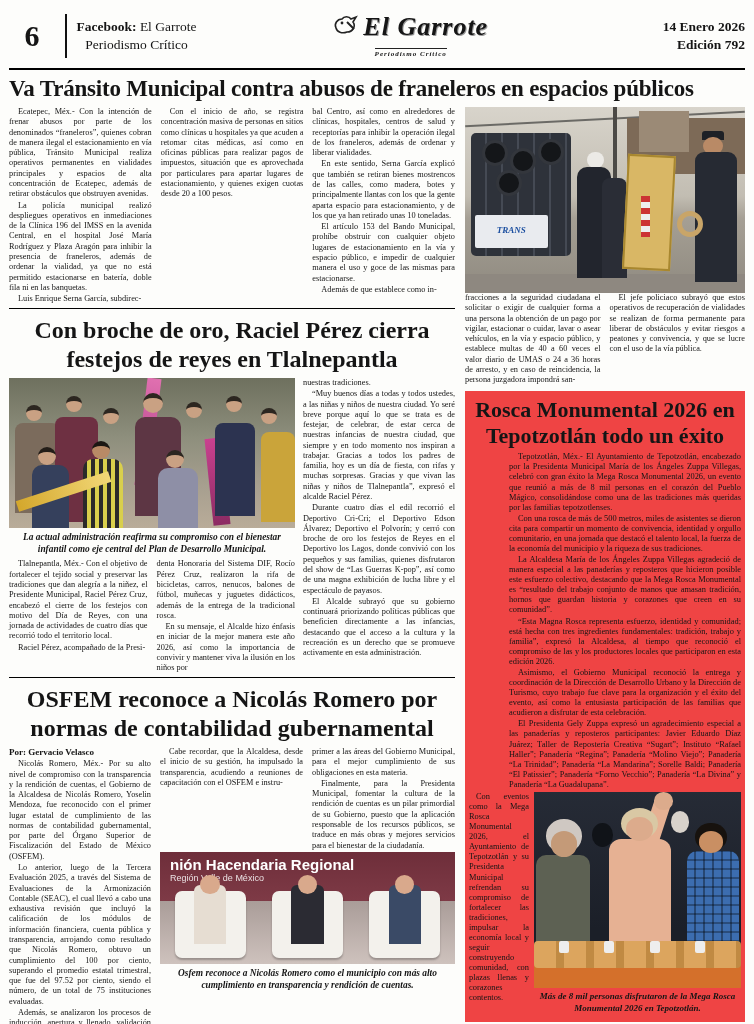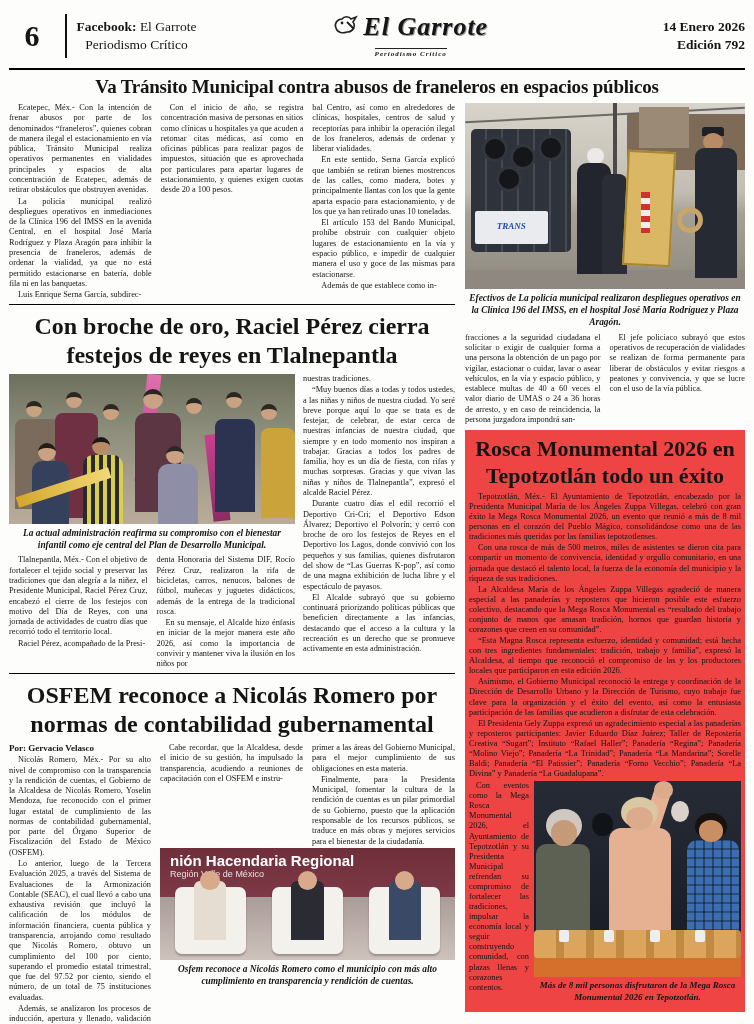--- a/index.html
+++ b/index.html
@@ -19,21 +19,21 @@
   .fb2 { text-align:center; }
   .logo { flex:1; text-align:center; }
   .logo-row { display:flex; align-items:center; justify-content:center; gap:4px; }
   .logo-title { font-size:26px; font-weight:bold; font-style:italic; letter-spacing:1px;
     text-shadow:1px 1px 0 #999; }
   .logo-sub { font-size:7px; font-weight:bold; font-style:italic; letter-spacing:1px;
     border-top:1px solid #222; display:inline-block; padding-top:1px; }
   .dateblock { font-size:13.5px; font-weight:bold; text-align:right; line-height:1.35; width:120px; }
   .toprule { border-top:2.5px solid #000; margin:4px 0 2px 0; }
   
-  h1.head1 { font-size:19px; font-weight:bold; text-align:center; white-space:nowrap;
+  h1.head1 { font-size:23px; font-weight:bold; text-align:left; white-space:nowrap;
     letter-spacing:-0.2px; padding:4px 0 5px 0; }
   h2.head2 { font-size:24px; font-weight:bold; text-align:center; line-height:1.2; padding:4px 0; }
   h2.head4 { font-size:22px; font-weight:bold; text-align:center; line-height:1.2; padding:4px 0 3px 0; }
   .hrule { border-top:1.8px solid #000; margin:3px 0; }
   
   .main { display:flex; gap:10px; }
   .left { width:446px; }
   .right { width:290px; }
   .colsrow { display:flex; gap:9px; }
   .col { flex:1; font-size:8.3px; line-height:1.24; text-align:justify; }
@@ -132,21 +132,21 @@
   
   .a2row { display:flex; gap:8px; }
   .a2left { width:286px; }
   .a2right { width:152px; }
   
   .a3row { display:flex; gap:9px; }
   .a3c1 { width:142px; flex:none; }
   .a3right { flex:1; }
   
   .a4 { background:#ef4444; margin-top:4px; padding:2px 4px 4px 4px; }
-  .a4 .col { font-size:8.4px; line-height:1.2; }
+  .a4 .col { font-size:8.4px; line-height:1.2;margin-left:40px; }
   .a4bottom { display:flex; gap:5px; margin-top:2px; }
   .a4narrow { width:60px; flex:none; font-size:8.4px; line-height:1.2; text-align:justify; }
   .a4narrow p { text-indent:7px; }
   .a4pw { flex:1; }
   .a4 .caption { font-size:9px; }
 </style>
 </head>
 <body>
 
 <div class="page">
@@ -306,21 +306,20 @@
         <div class="p1-helm"></div>
         <div class="p1-cop1"></div>
         <div class="p1-cop2"></div>
         <div class="p1-board"></div>
         <div class="p1-stripe"></div>
         <div class="p1-cap3"></div>
         <div class="p1-head3"></div>
         <div class="p1-cop3"></div>
         <div class="p1-rope"></div>
       </div>
-      <div class="caption">Efectivos de La policía municipal realizaron despliegues operativos en la Clínica 196 del IMSS, en el hospital José María Rodríguez y Plaza Aragón.</div>
 
       <div class="colsrow">
         <div class="col">
           <p class="np">fracciones a la seguridad ciudadana el solicitar o exigir de cualquier forma a una persona la obtención de un pago por vigilar, estacionar o cuidar, lavar o asear vehículos, en la vía y espacio público, y establece multas de 40 a 60 veces el valor diario de UMAS o 24 a 36 horas de arresto, y en caso de reincidencia, la persona juzgadora impondrá san-</p>
         </div>
         <div class="col">
           <p>El jefe policiaco subrayó que estos operativos de recuperación de vialidades se realizan de forma permanente para liberar de obstáculos y evitar riesgos a peatones y convivencia, y que se lucre con el uso de la vía pública.</p>
         </div>
       </div>
 

